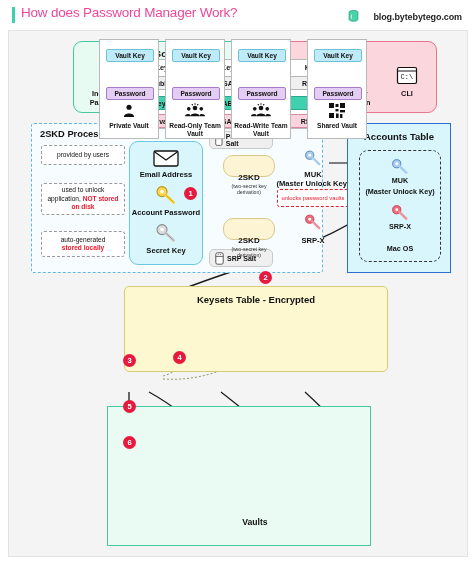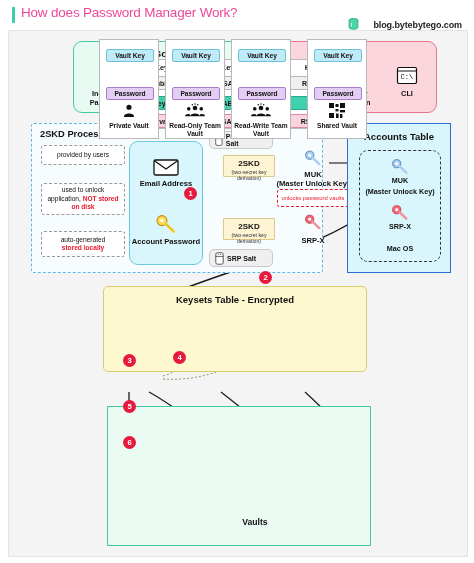--- a/index.html
+++ b/index.html
@@ -8,21 +8,21 @@
     background:#ffffff;
     font-family:"Liberation Sans", sans-serif;
     -webkit-font-smoothing:antialiased;
   }
   #root{position:relative;width:474px;height:563px;}
 
   
   .header{position:absolute;left:0;top:0;width:474px;height:30px;background:#fff;}
   .title-bar{position:absolute;left:12px;top:7px;width:3px;height:16px;background:#3ecfaf;}
   .title{position:absolute;left:21px;top:5px;font-size:13.5px;font-weight:normal;color:#ec4899;letter-spacing:-0.2px;}
-  .brand{position:absolute;right:12px;top:16px;display:flex;align-items:center;gap:14px;}
+  .brand{position:absolute;right:12px;top:8px;display:flex;align-items:center;gap:14px;}
   .brand-txt{font-size:9px;color:#222;font-weight:bold;letter-spacing:-0.1px;}
 
   
   .canvas{position:absolute;left:8px;top:30px;width:458px;height:525px;background:#f4f4f4;border:1px solid #e3e3e3;}
 
   
   .round{position:absolute;border-radius:9px;box-sizing:border-box;}
   .sec-title{position:absolute;width:100%;text-align:center;font-size:9.5px;font-weight:bold;color:#111;}
 
   .usage{left:64px;top:10px;width:178px;height:72px;background:#e8fbf2;border:1.2px solid #46c9a0;}
@@ -41,39 +41,39 @@
         display:flex;align-items:center;justify-content:center;padding:2px 3px;box-sizing:border-box;}
   .note .red{color:#e8192c;font-weight:bold;}
 
   .creds{position:absolute;left:120px;top:110px;width:74px;height:124px;background:#d8f6fb;border:1.2px solid #6cc9de;border-radius:9px;box-sizing:border-box;
          display:flex;flex-direction:column;align-items:center;justify-content:space-around;padding:5px 0;}
   .creds .ctxt{font-size:7.6px;font-weight:bold;color:#111;text-align:center;line-height:1.15;}
 
   .salt{position:absolute;background:#efefef;border:1px solid #c9c9c9;border-radius:5px;
         font-size:7px;font-weight:bold;color:#111;display:flex;align-items:center;gap:3px;padding:0 5px;box-sizing:border-box;}
 
-  .skdbox{position:absolute;background:#fdf4d4;border:1px solid #d9c98a;border-radius:1px;text-align:center;box-sizing:border-box;padding-top:3px;}
+  .skdbox{position:absolute;background:#fdf4d4;border:1px solid #d9c98a;border-radius:10px;text-align:center;box-sizing:border-box;padding-top:17px;}
   .skdbox .b1{font-size:8px;font-weight:bold;color:#111;}
   .skdbox .b2{font-size:5.2px;color:#333;margin-top:1px;}
 
   .keyout{position:absolute;text-align:center;width:96px;}
   .keyout .kn{font-size:7.6px;font-weight:bold;color:#111;line-height:1.15;}
 
   .redbox{position:absolute;border:1px dashed #e8192c;border-radius:3px;background:#fff;
           font-size:5.8px;color:#e8192c;text-align:center;line-height:1.2;padding:1px 2px;box-sizing:border-box;
           display:flex;align-items:center;justify-content:center;}
 
   
   .accounts{position:absolute;left:338px;top:92px;width:104px;height:150px;background:#d8f6fb;border:1.4px solid #2b6fd4;box-sizing:border-box;}
   .acc-inner{position:absolute;left:11px;top:26px;width:82px;height:112px;border:1.4px dashed #333;border-radius:9px;box-sizing:border-box;
              display:flex;flex-direction:column;align-items:center;justify-content:center;gap:2px;background:#d8f6fb;}
   .acc-inner .an{font-size:7.2px;font-weight:bold;color:#111;text-align:center;line-height:1.15;}
 
   
-  .keysets{position:absolute;left:94px;top:255px;width:264px;height:86px;background:#fdf8cf;border:1.2px solid #d8cc72;border-radius:5px;box-sizing:border-box;}
+  .keysets{position:absolute;left:115px;top:255px;width:264px;height:86px;background:#fdf8cf;border:1.2px solid #d8cc72;border-radius:5px;box-sizing:border-box;}
   .ks-card{position:absolute;top:28px;width:78px;height:70px;background:#fff;border:1px solid #b9b9b9;box-sizing:border-box;}
   .ks-name{position:absolute;top:3px;width:100%;text-align:center;font-size:7.4px;font-weight:bold;color:#111;}
   .chip{position:absolute;left:7px;width:64px;height:14px;border-radius:3px;box-sizing:border-box;
         display:flex;align-items:center;justify-content:center;font-size:7px;font-weight:bold;color:#111;}
   .chip-pub{top:16px;background:#f0f0f0;border:1px solid #b5b5b5;}
   .chip-key{top:36px;background:#3fd0ae;border:1px solid #2aa98c;}
   .chip-priv{top:54px;background:#fbd3de;border:1px solid #e0869f;}
 
   
   .vaults{position:absolute;left:98px;top:375px;width:264px;height:140px;background:#e9fbf2;border:1.4px solid #46c9a0;box-sizing:border-box;}
@@ -260,20 +260,29 @@
         <div class="ctxt">Email Address</div>
       </div>
       <div style="text-align:center;">
         <svg width="22" height="20" viewBox="0 0 22 20">
             <circle cx="7" cy="6.6" r="5" fill="#ffd84d" stroke="#b99518" stroke-width="1.1"></circle>
             <circle cx="7" cy="6.6" r="1.8" fill="#fff"></circle>
             <path d="M10.4 9.6 L18.6 17.4" stroke="#ffd84d" stroke-width="3" stroke-linecap="round"></path>
             <path d="M10.4 9.6 L18.6 17.4" stroke="#b99518" stroke-width="0.8" fill="none"></path>
           </svg>
         <div class="ctxt">Account Password</div>
+      </div>
+      <div style="text-align:center;">
+        <svg width="22" height="20" viewBox="0 0 22 20">
+            <circle cx="7" cy="6.6" r="5" fill="#dcdcdc" stroke="#8a8a8a" stroke-width="1.1"></circle>
+            <circle cx="7" cy="6.6" r="1.8" fill="#fff"></circle>
+            <path d="M10.4 9.6 L18.6 17.4" stroke="#cfcfcf" stroke-width="3" stroke-linecap="round"></path>
+            <path d="M10.4 9.6 L18.6 17.4" stroke="#8a8a8a" stroke-width="0.8" fill="none"></path>
+          </svg>
+        <div class="ctxt">Secret Key</div>
       </div>
     </div>
 
     <div class="salt" style="left:200px;top:100px;width:64px;height:18px;">
       <svg width="9" height="13" viewBox="0 0 9 13">
           <rect x="0.8" y="0.8" width="7.4" height="11.4" rx="1.6" fill="#fff" stroke="#555" stroke-width="1"></rect>
           <path d="M0.8 4.4 H8.2" stroke="#555" stroke-width="0.9"></path>
           <circle cx="3.2" cy="2.5" r="0.5" fill="#555"></circle>
           <circle cx="5.6" cy="2.5" r="0.5" fill="#555"></circle>
         </svg>

